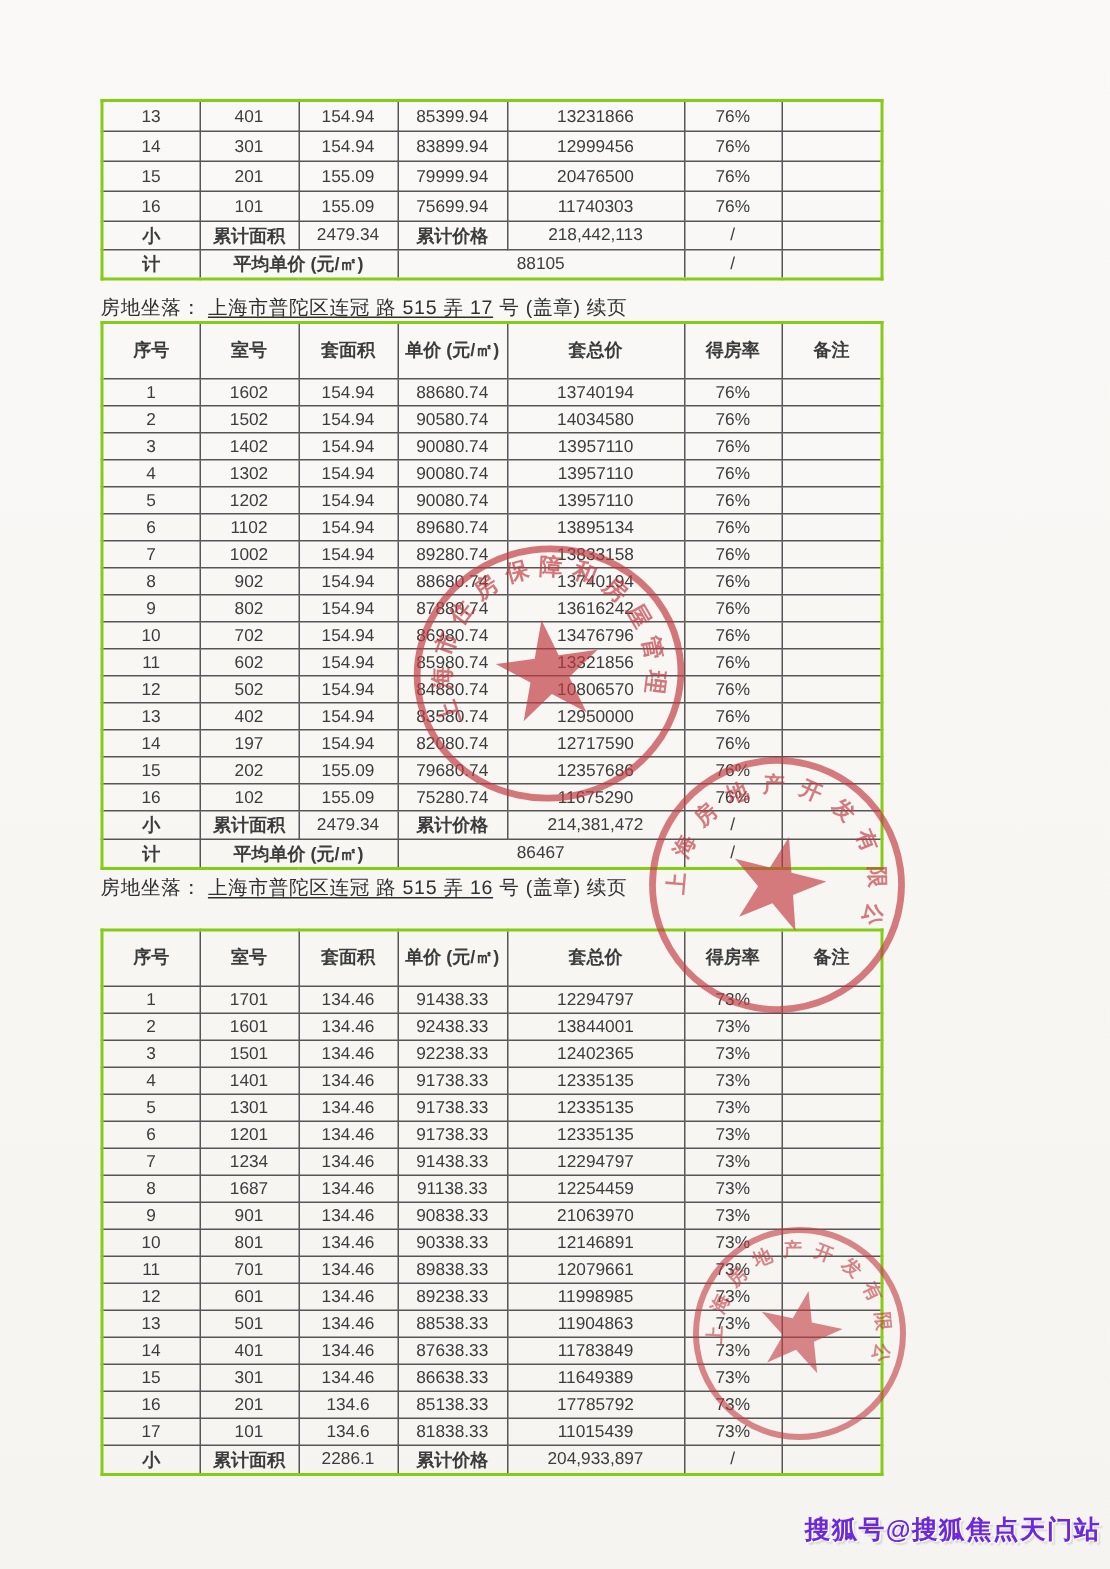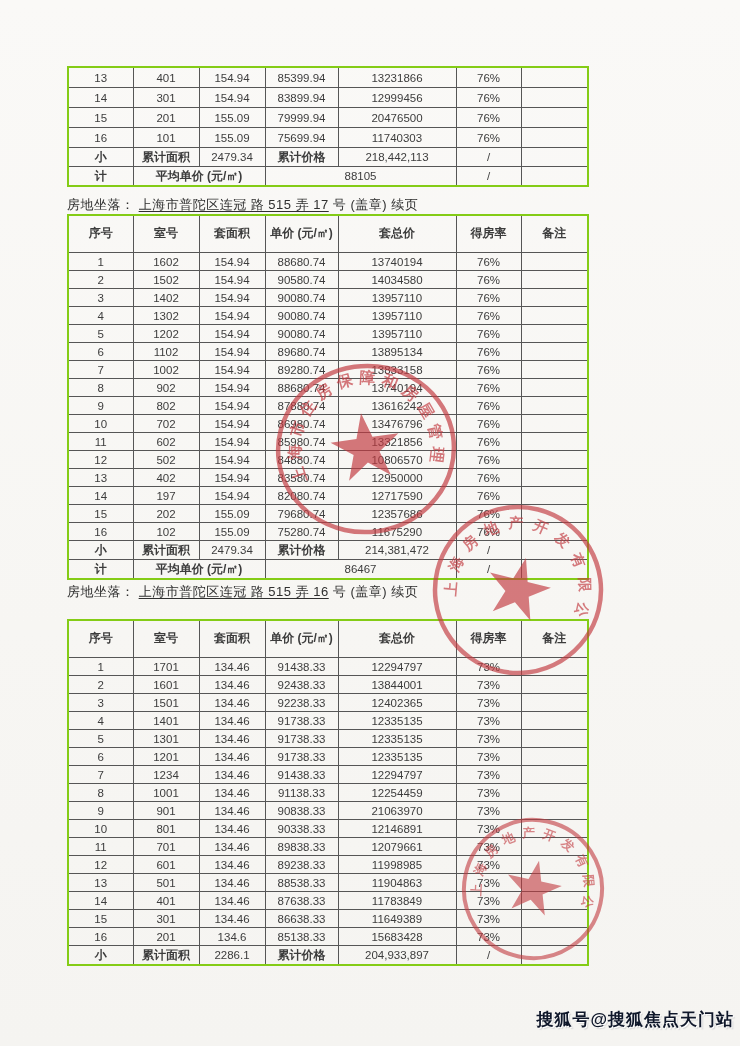--- a/index.html
+++ b/index.html
@@ -23,21 +23,21 @@
   .b{font-weight:bold;font-size:12px}
   .caption{
     position:absolute;left:67px;width:520px;text-align:left;
     font-weight:normal;font-size:13px;color:#2f2f2f;letter-spacing:.5px;white-space:nowrap;
   }
   .caption .u{text-decoration:underline;text-underline-offset:2px}
   .stamp{position:absolute;color:#c23a40;pointer-events:none}
   .stamp text{font-weight:bold}
   .watermark{
     position:absolute;right:6px;top:1008px;
-    font-size:17px;font-weight:bold;letter-spacing:1px;color:#0f172a;
+    font-size:17px;font-weight:bold;letter-spacing:1px;color:#6d28d9;
     text-shadow:1px 1px 0 #ffffff,2px 2px 1px #d8d8d8;
   }
 </style>
 </head>
 <body>
 
 <div class="page"></div>
 
 <table class="t-top" style="left:67px;top:66px;width:520px">
   <colgroup>
@@ -382,21 +382,21 @@
         <td>7</td>
         <td>1234</td>
         <td>134.46</td>
         <td>91438.33</td>
         <td>12294797</td>
         <td>73%</td>
         <td></td>
       </tr>
       <tr>
         <td>8</td>
-        <td>1001</td>
+        <td>1687</td>
         <td>134.46</td>
         <td>91138.33</td>
         <td>12254459</td>
         <td>73%</td>
         <td></td>
       </tr>
       <tr>
         <td>9</td>
         <td>901</td>
         <td>134.46</td>
@@ -457,21 +457,30 @@
         <td>86638.33</td>
         <td>11649389</td>
         <td>73%</td>
         <td></td>
       </tr>
       <tr>
         <td>16</td>
         <td>201</td>
         <td>134.6</td>
         <td>85138.33</td>
-        <td>15683428</td>
+        <td>17785792</td>
+        <td>73%</td>
+        <td></td>
+      </tr>
+      <tr>
+        <td>17</td>
+        <td>101</td>
+        <td>134.6</td>
+        <td>81838.33</td>
+        <td>11015439</td>
         <td>73%</td>
         <td></td>
       </tr>
     </tbody>
   <tbody>
     <tr class="sub">
       <td class="b">小</td>
       <td class="b">累计面积</td>
       <td>2286.1</td>
       <td class="b">累计价格</td>

